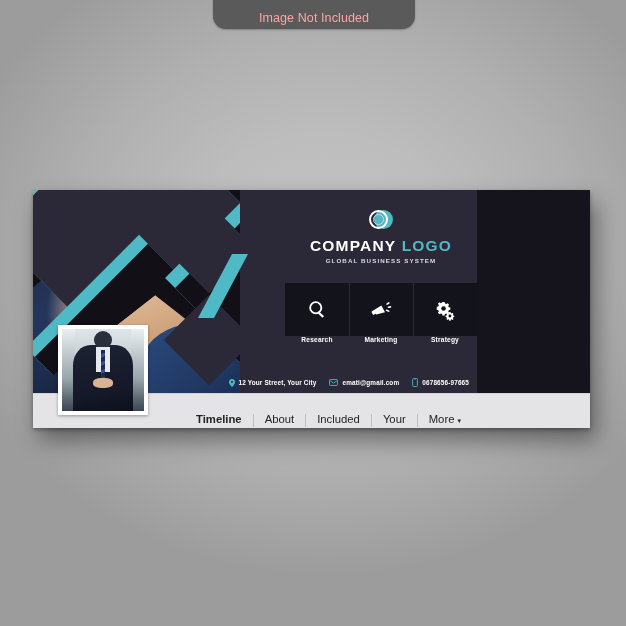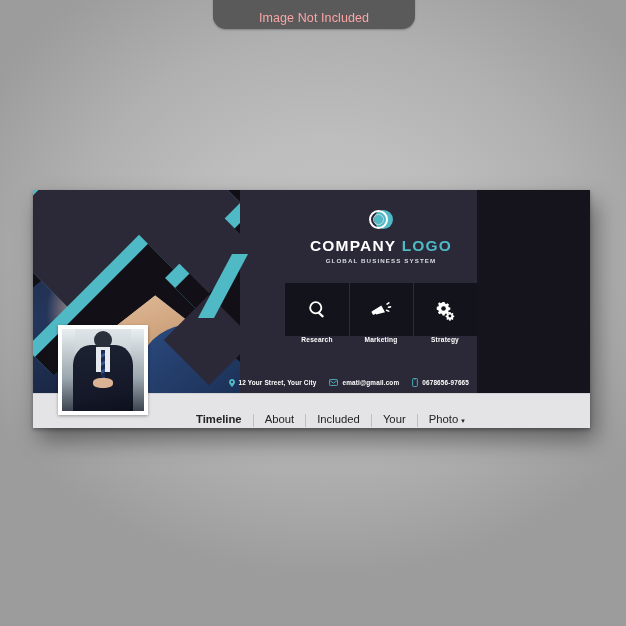--- a/index.html
+++ b/index.html
@@ -294,21 +294,21 @@
     <div class="navbar">
       <div class="navlist">
         <a class="active" href="#">Timeline</a>
         <div class="navsep"></div>
         <a href="#">About</a>
         <div class="navsep"></div>
         <a href="#">Included</a>
         <div class="navsep"></div>
         <a href="#">Your</a>
         <div class="navsep"></div>
-        <a href="#"><span>Photo</span><span class="caret">▾</span></a>
+        <a href="#"><span>More</span><span class="caret">▾</span></a>
       </div>
     </div>
 
   </div>
 
   <div class="profile-frame">
     <div class="profile-inner photo-profile">
       <div class="pp-bg-l"></div>
       <div class="pp-bg-r"></div>
       <div class="pp-body"></div>

